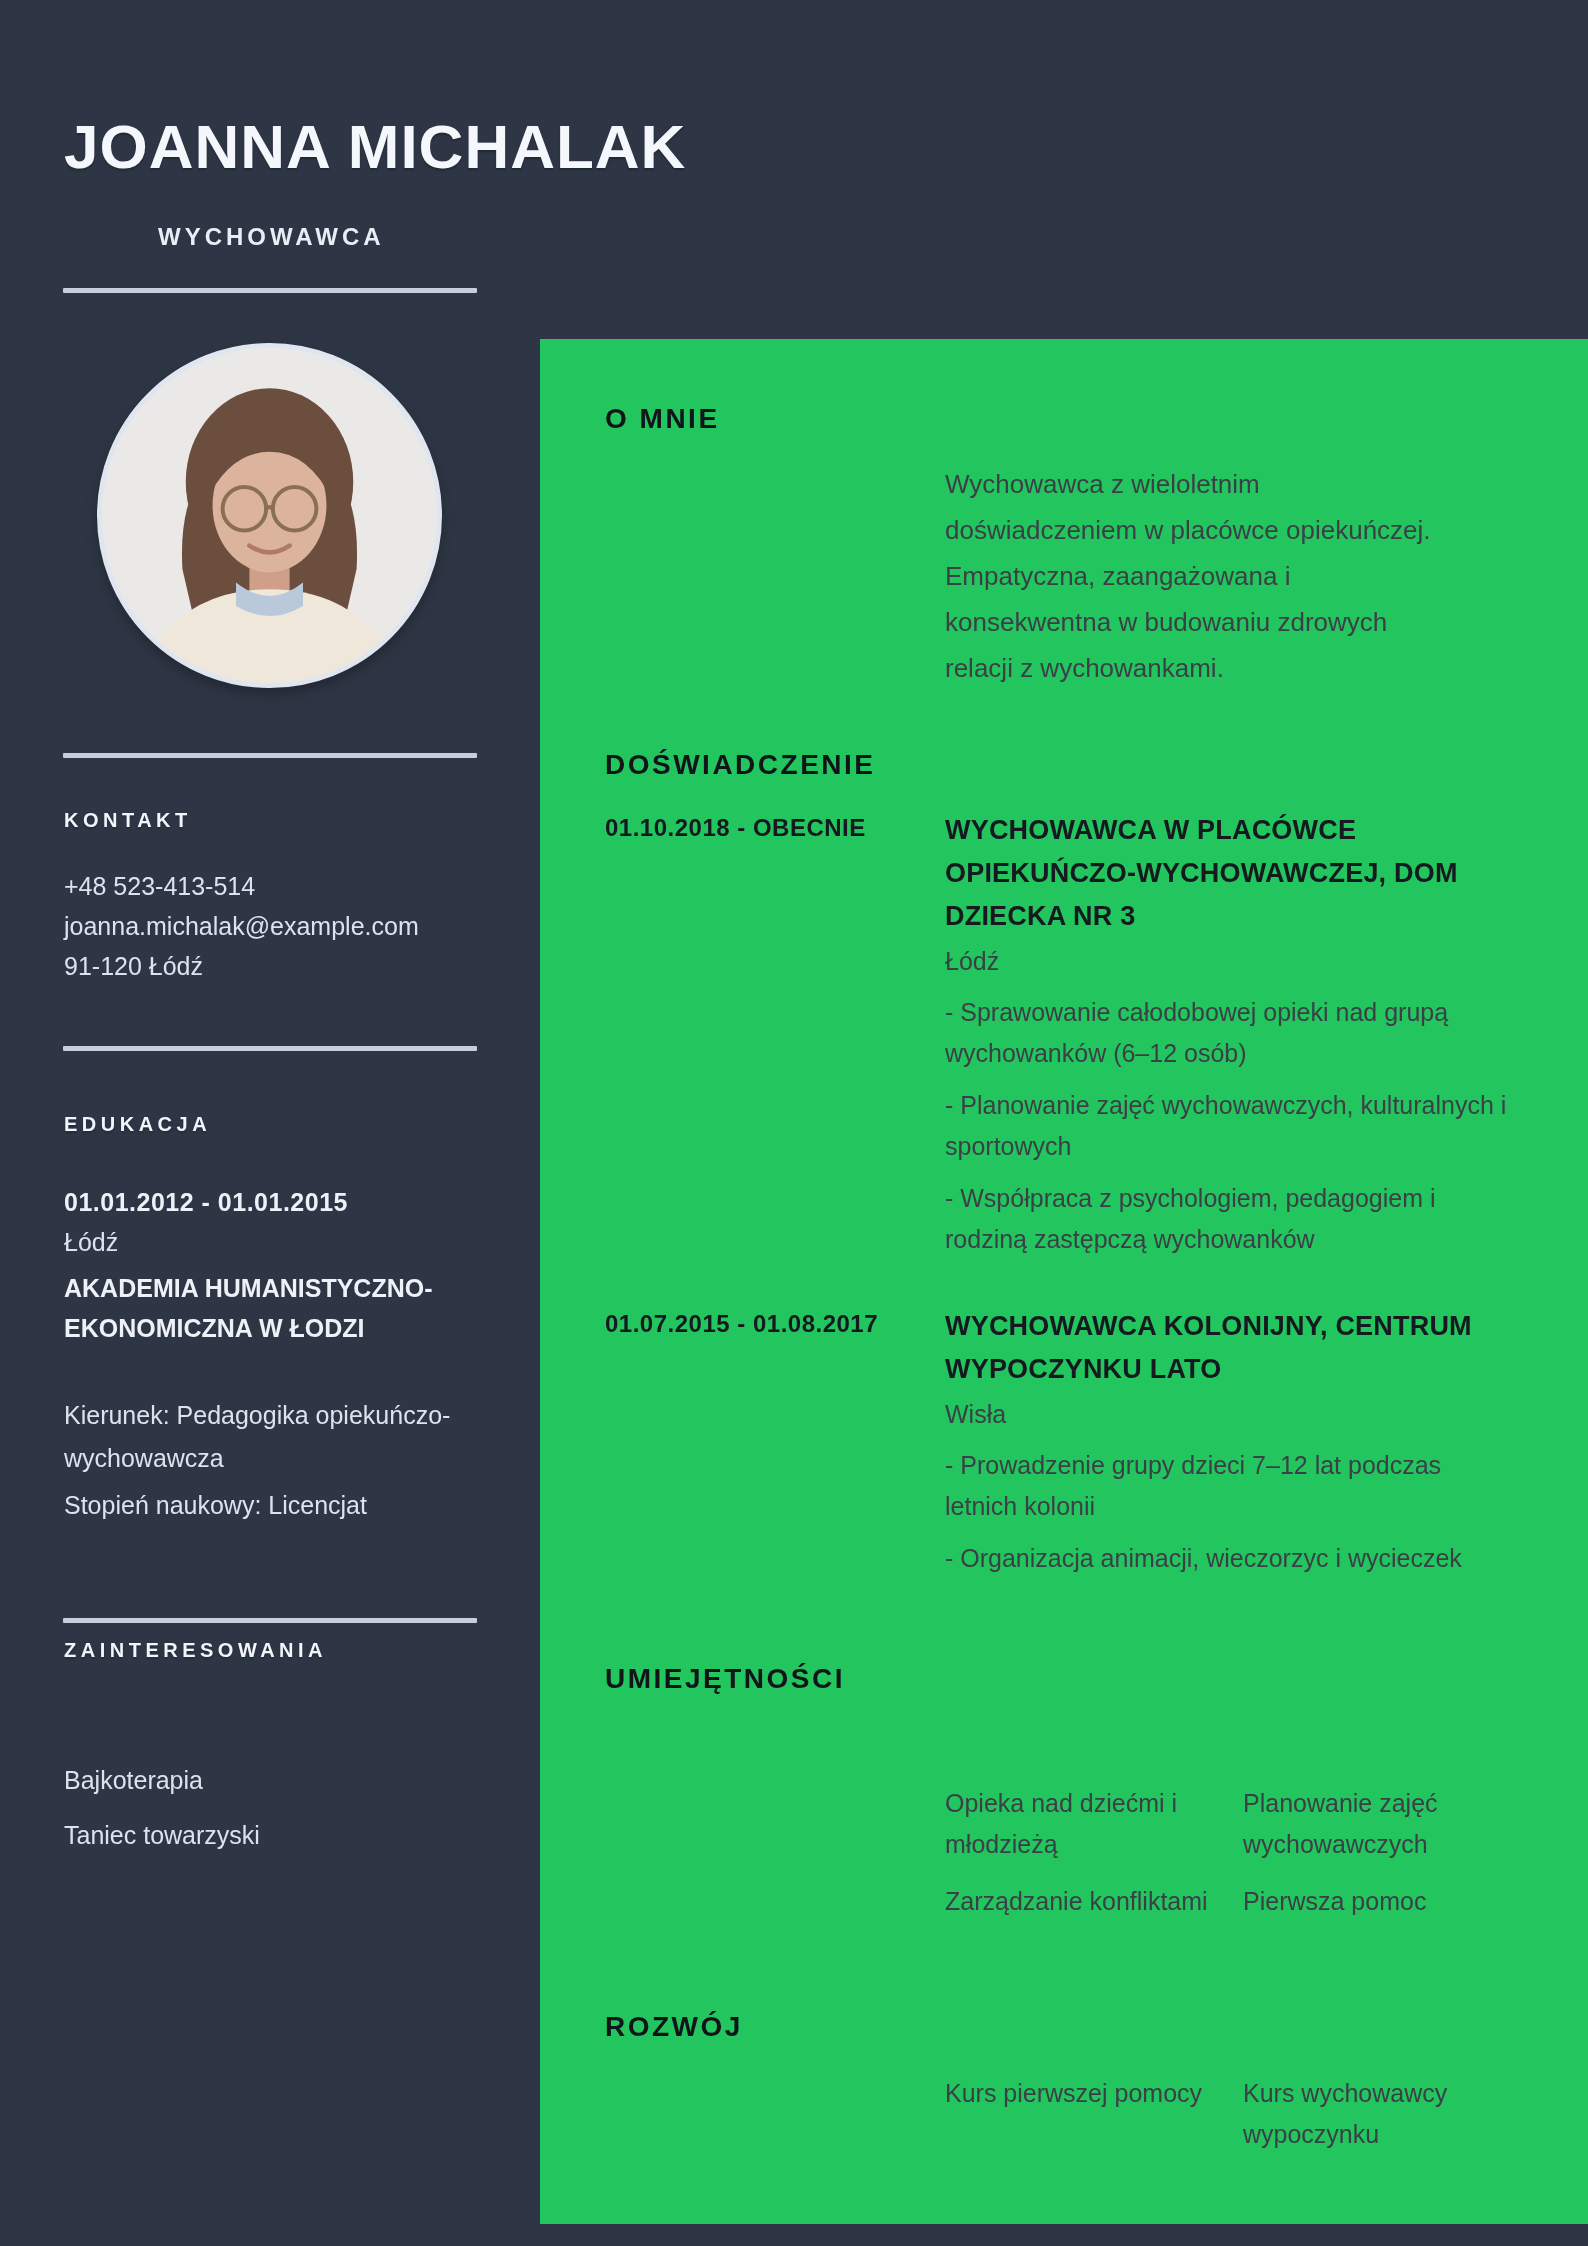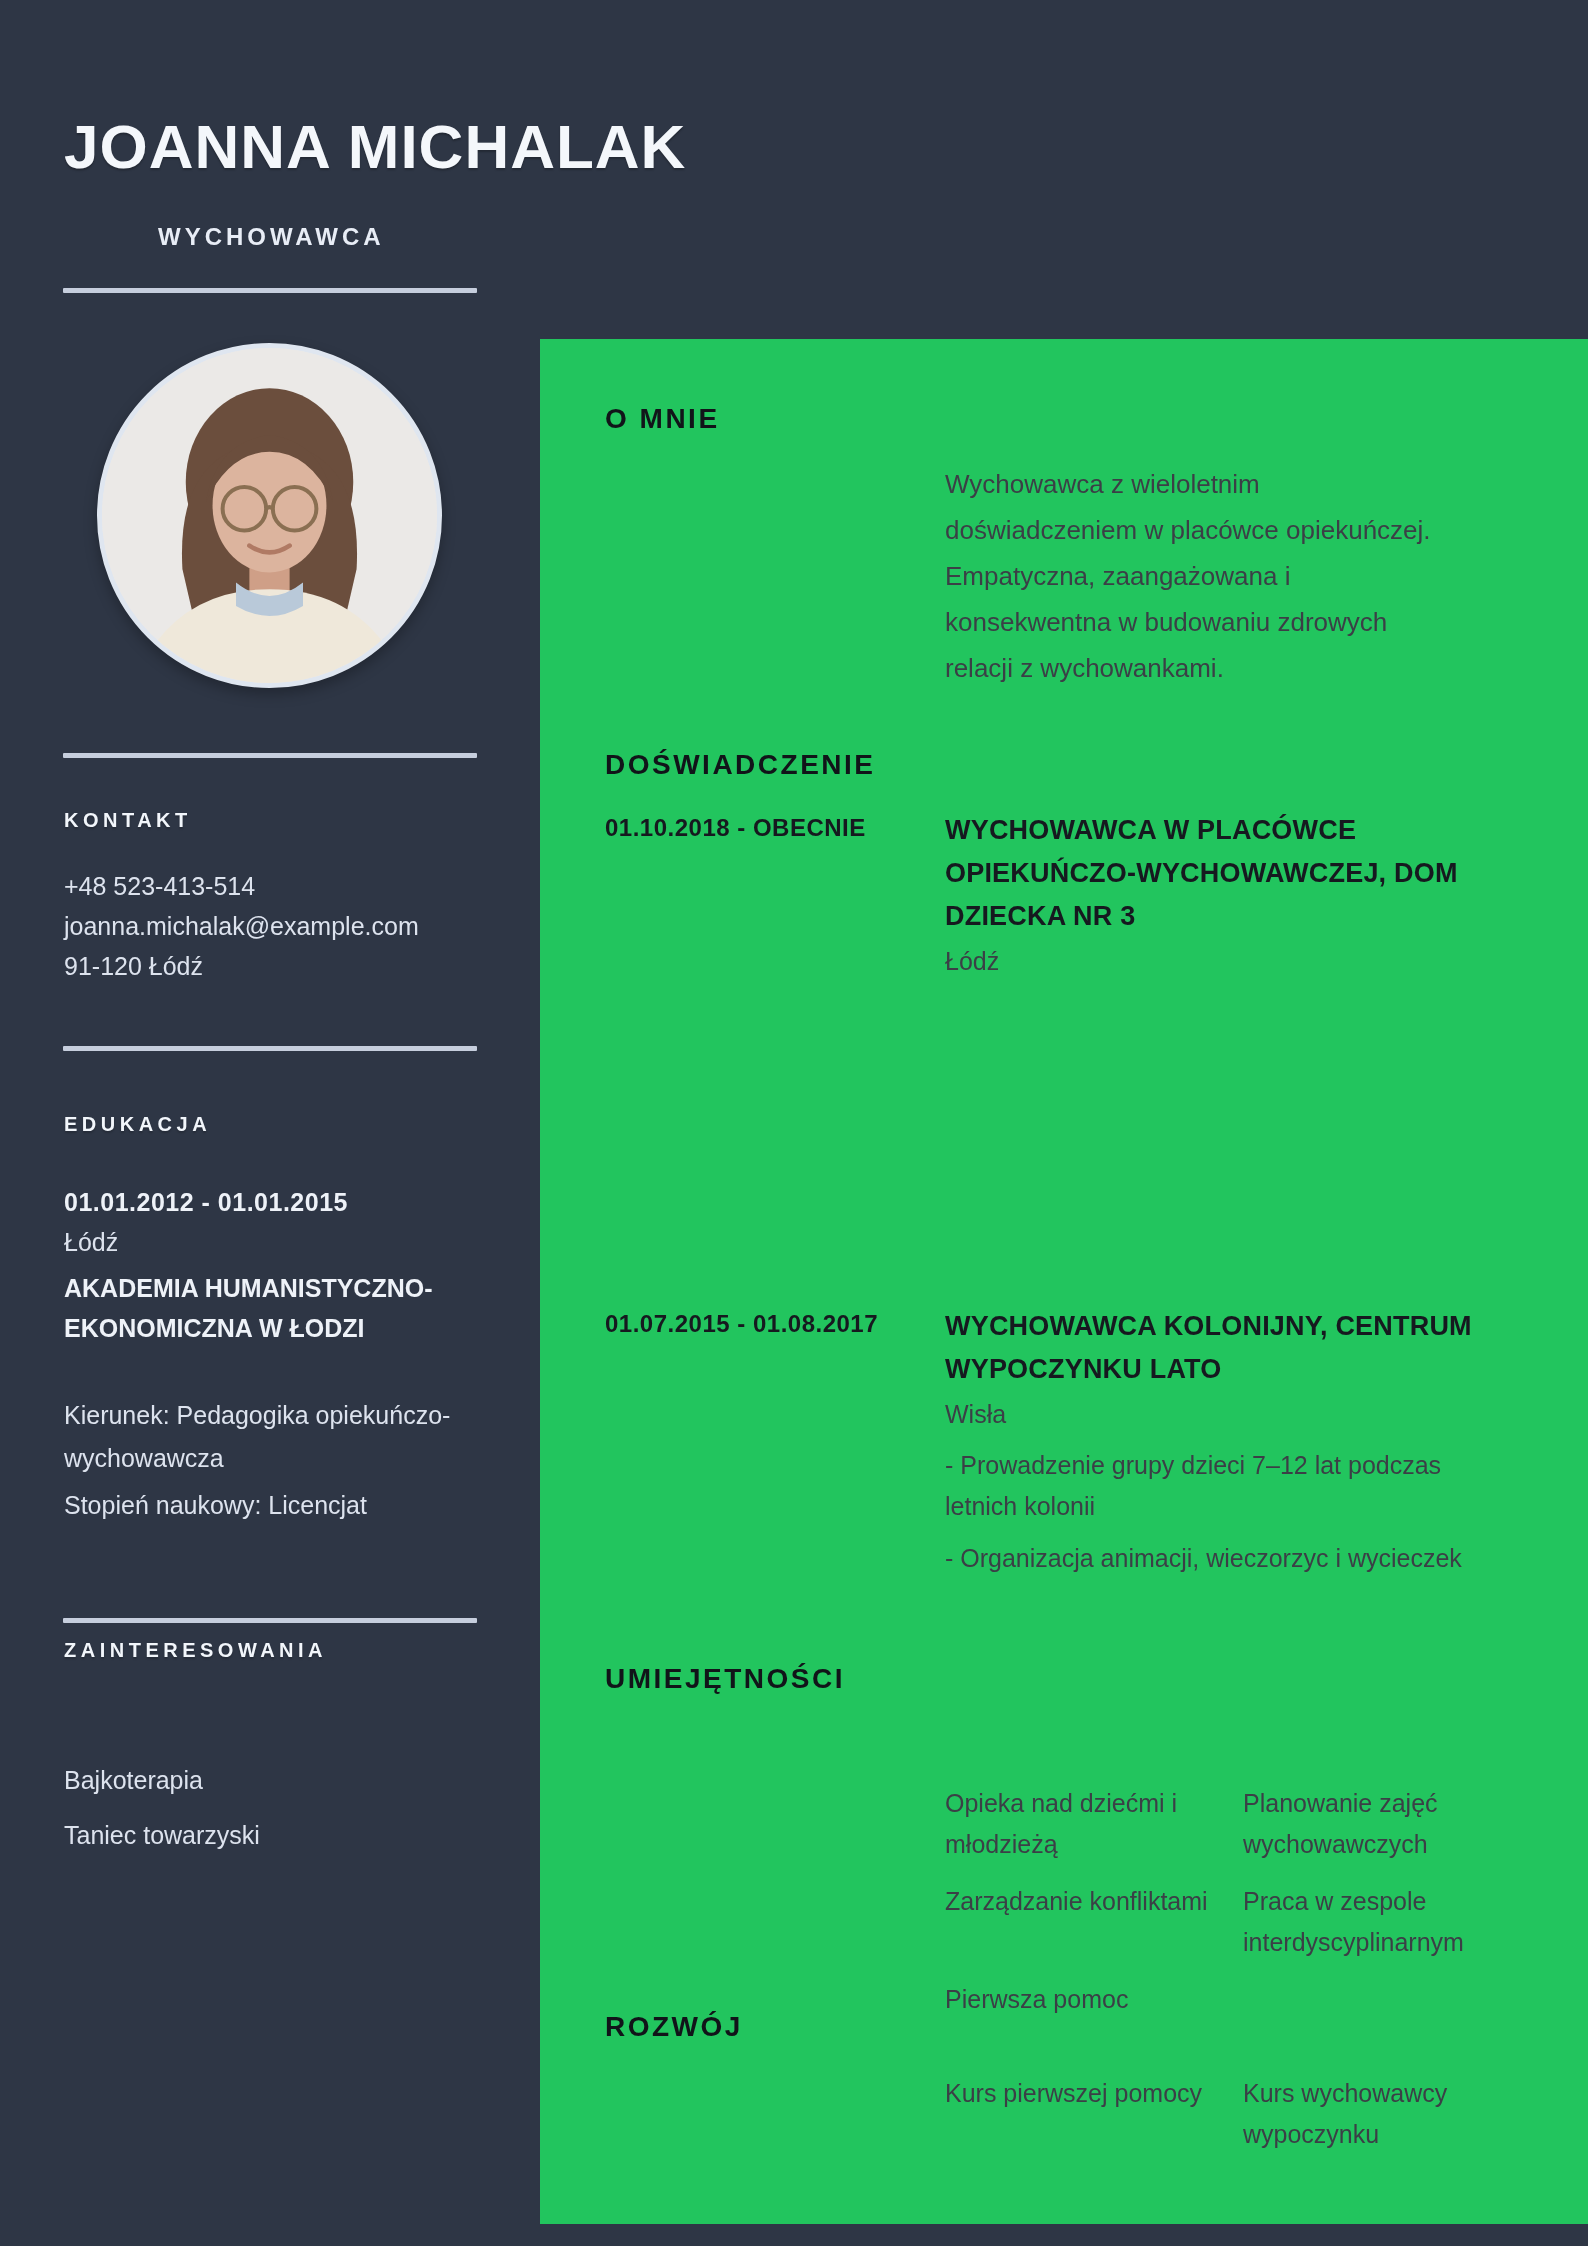--- a/index.html
+++ b/index.html
@@ -169,41 +169,45 @@
     <div class="main-h about-h">O MNIE</div>
     <div class="about-p">Wychowawca z wieloletnim doświadczeniem w placówce opiekuńczej. Empatyczna, zaangażowana i konsekwentna w budowaniu zdrowych relacji z wychowankami.</div>
 
     <div class="main-h dosw-h">DOŚWIADCZENIE</div>
 
     <div class="job job1">
       <div class="job-date">01.10.2018 - OBECNIE</div>
       <div class="job-body">
         <div class="job-title">WYCHOWAWCA W PLACÓWCE OPIEKUŃCZO-WYCHOWAWCZEJ, DOM DZIECKA NR 3</div>
         <div class="job-loc">Łódź</div>
+        <div class="bullets">
+          <div class="bullet">- Sprawowanie całodobowej opieki nad grupą wychowanków (6–12 osób)</div>
+          <div class="bullet">- Planowanie zajęć wychowawczych, kulturalnych i sportowych</div>
+          <div class="bullet">- Współpraca z psychologiem, pedagogiem i rodziną zastępczą wychowanków</div>
+        </div>
       </div>
     </div>
 
     <div class="job job2">
       <div class="job-date">01.07.2015 - 01.08.2017</div>
       <div class="job-body">
         <div class="job-title">WYCHOWAWCA KOLONIJNY, CENTRUM WYPOCZYNKU LATO</div>
         <div class="job-loc">Wisła</div>
         <div class="bullets">
           <div class="bullet">- Prowadzenie grupy dzieci 7–12 lat podczas letnich kolonii</div>
           <div class="bullet">- Organizacja animacji, wieczorzyc i wycieczek</div>
         </div>
       </div>
     </div>
 
     <div class="main-h umiej-h">UMIEJĘTNOŚCI</div>
     <div class="two-col skills-grid">
       <div class="cell">Opieka nad dziećmi i młodzieżą</div>
       <div class="cell">Planowanie zajęć wychowawczych</div>
       <div class="cell">Zarządzanie konfliktami</div>
-      <div class="cell">Praca w zespole interdyscyplinarnym</div>
       <div class="cell">Pierwsza pomoc</div>
     </div>
 
     <div class="main-h rozw-h">ROZWÓJ</div>
     <div class="two-col courses-grid">
       <div class="cell">Kurs pierwszej pomocy</div>
       <div class="cell">Kurs wychowawcy wypoczynku</div>
     </div>
 
   </div>

